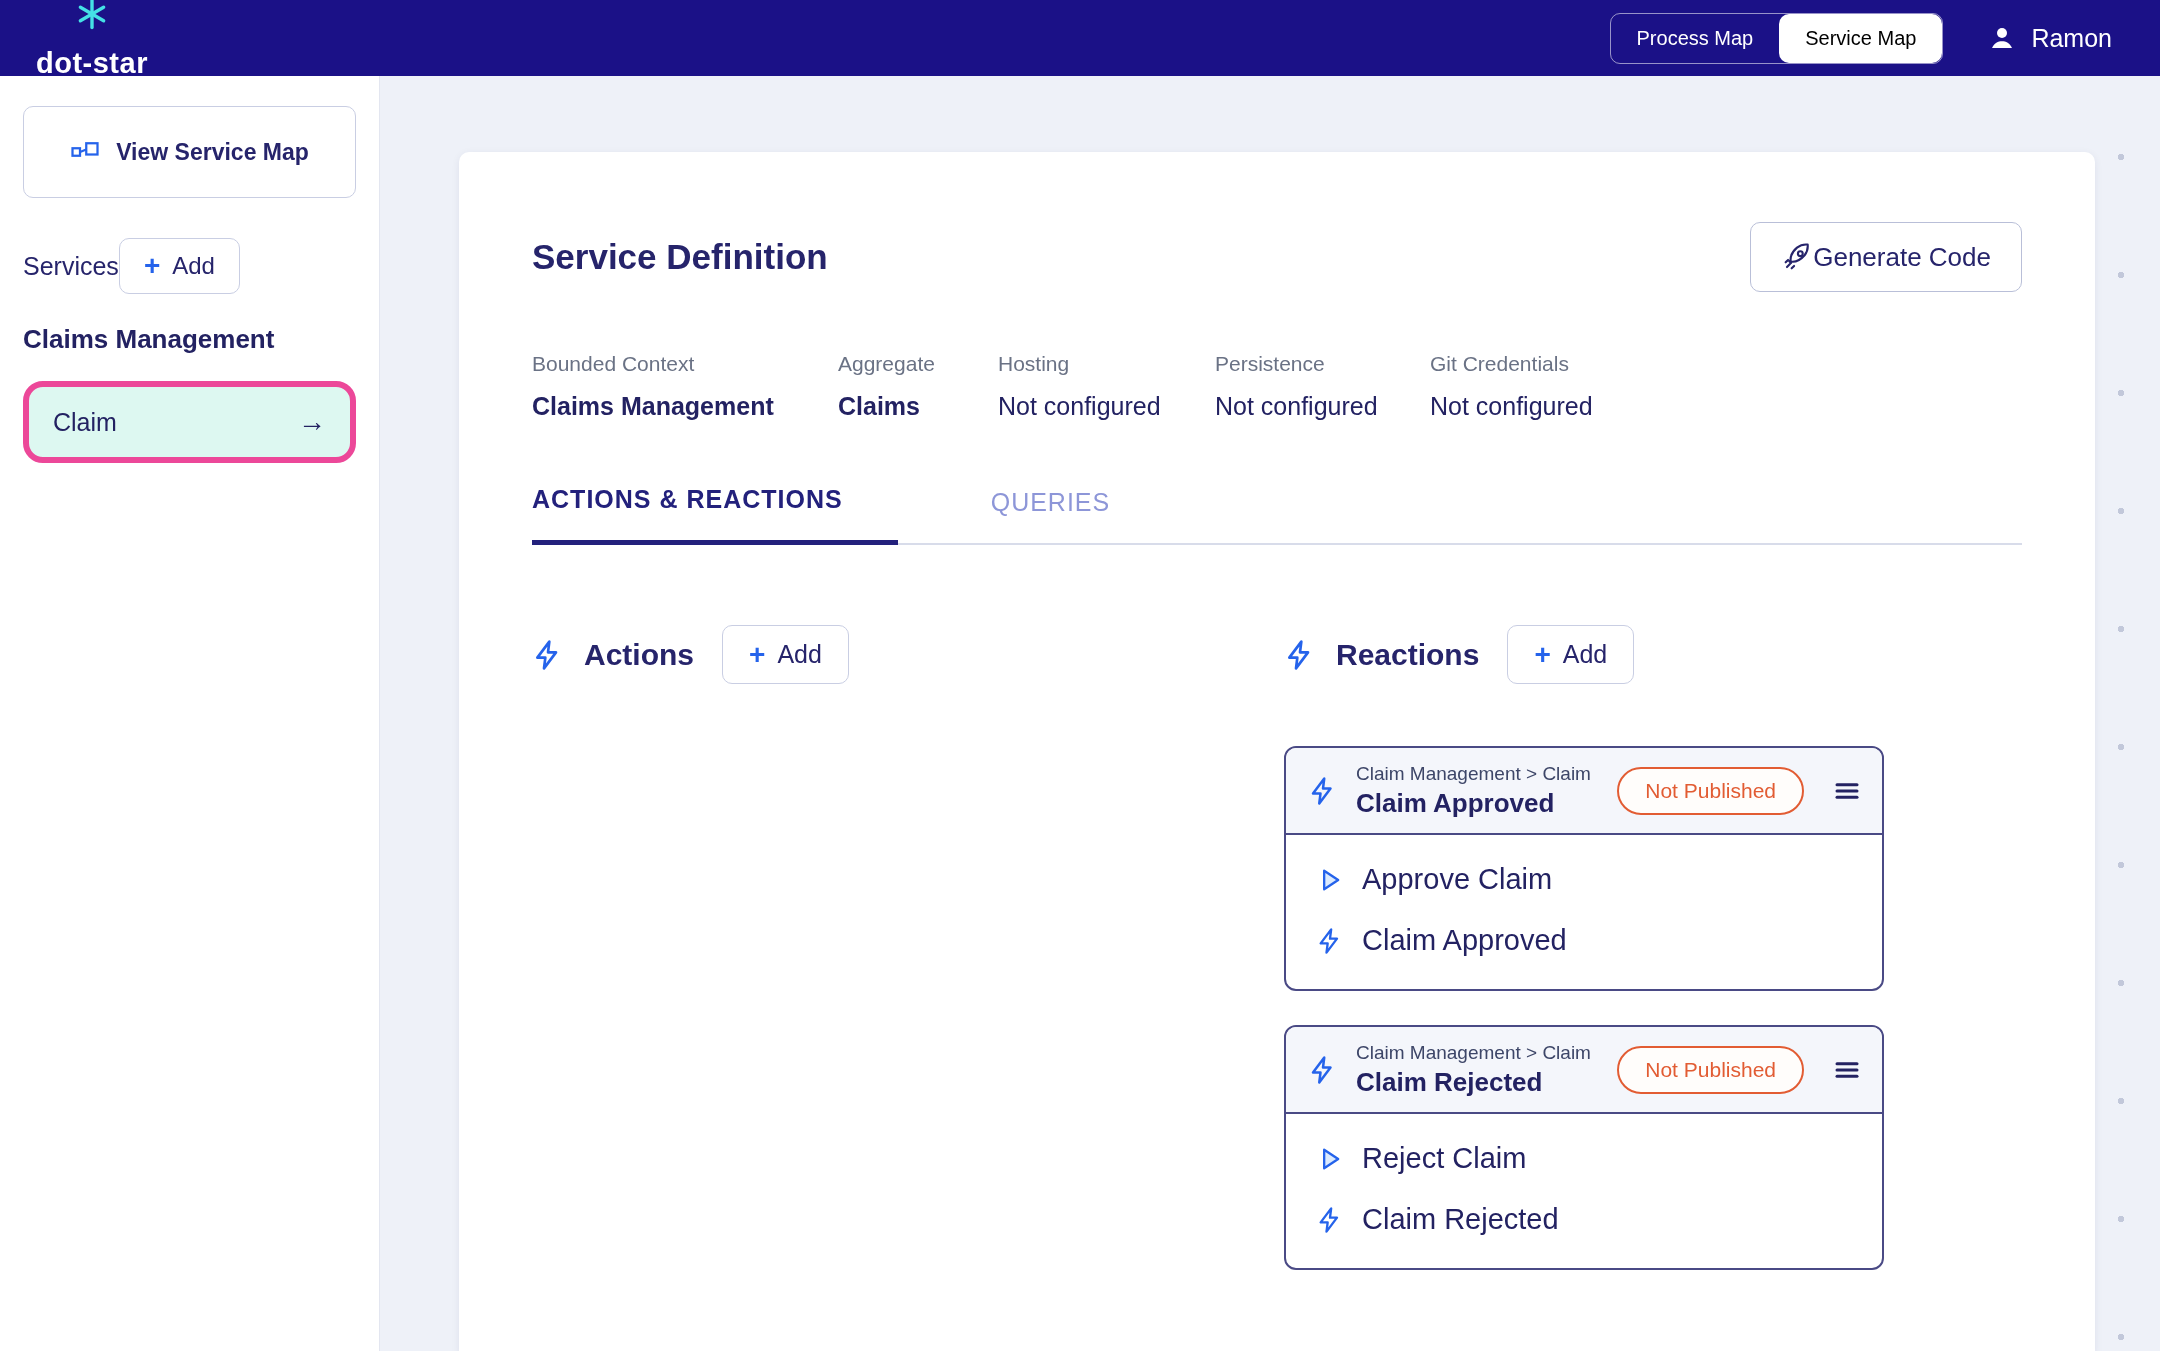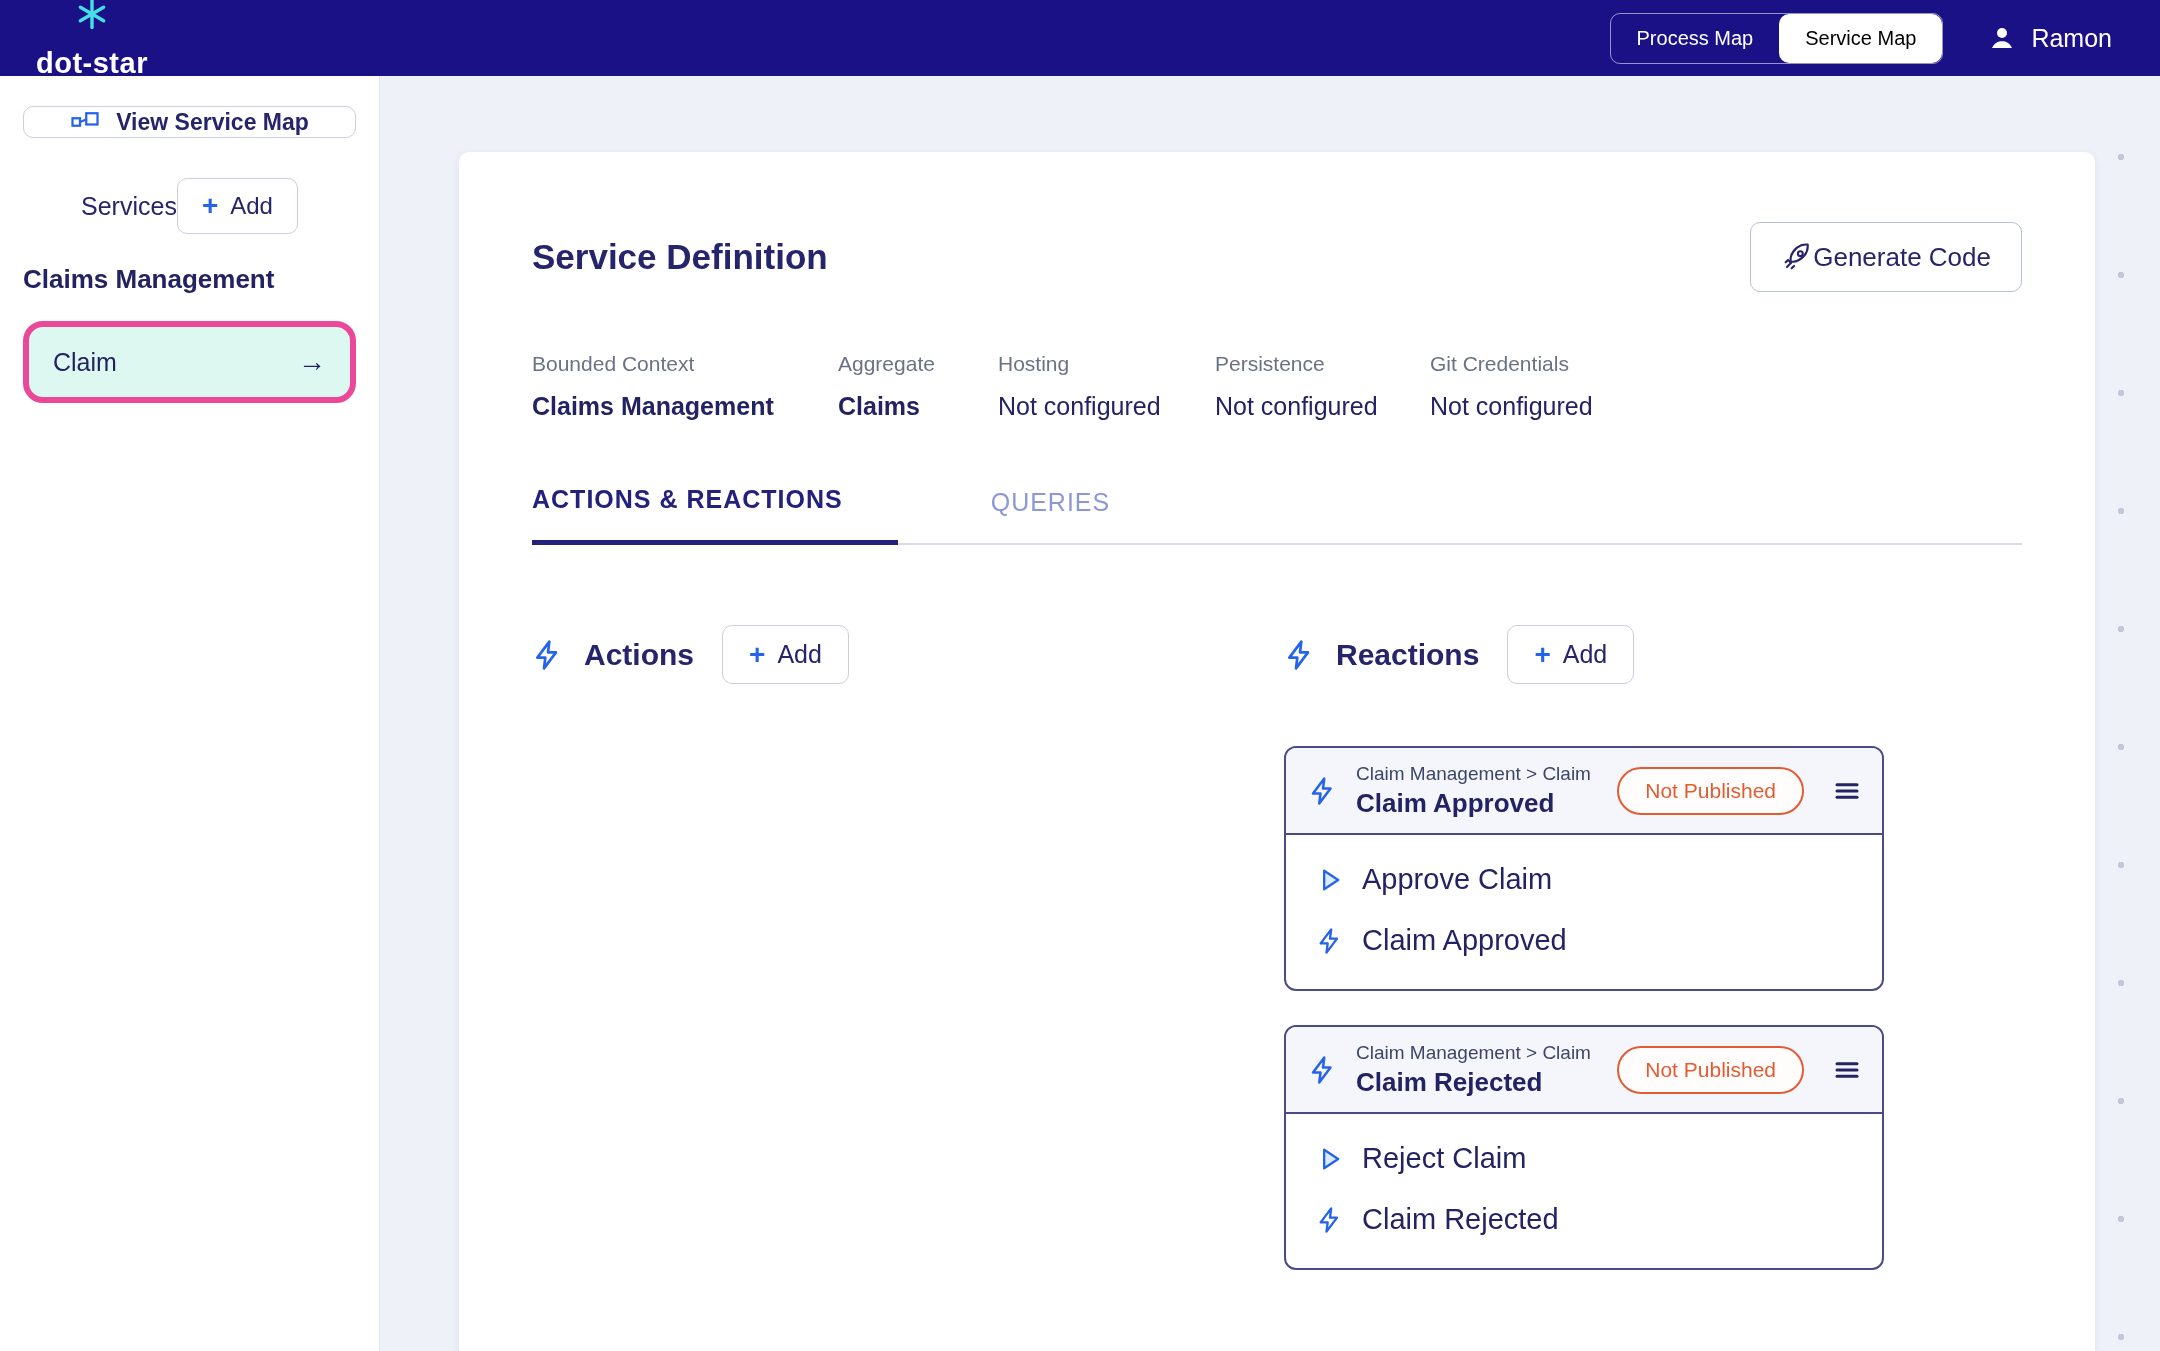--- a/index.html
+++ b/index.html
@@ -49,24 +49,24 @@
     width: 380px;
     background: #ffffff;
     border-right: 1px solid #e3e6f0;
     padding: 30px 23px;
     flex-shrink: 0;
   }
   .vsm-btn {
     width: 100%;
     display: flex; align-items: center; justify-content: center; gap: 16px;
     border: 1px solid #c9cee3; background: #ffffff; border-radius: 10px;
-    padding: 0 10px;
+    padding: 30px 10px;
     font-size: 23px; font-weight: 700; color: #26246b;
   }
-  .services-row { display: flex; align-items: center; justify-content: center; margin: 40px 0 30px; }
+  .services-row { display: flex; align-items: center; justify-content: flex-start; margin: 40px 0 30px; }
   .services-label { font-size: 25px; color: #26246b; }
   .add-btn {
     display: flex; align-items: center; gap: 12px;
     border: 1px solid #c9cee3; background: #ffffff; border-radius: 10px;
     padding: 13px 24px; font-size: 24px; color: #26246b;
   }
   .plus-glyph { color: #2563eb; font-size: 28px; font-weight: 600; line-height: 1; }
   .group-title { font-size: 26px; font-weight: 700; color: #232262; margin: 8px 0 26px; }
   .claim-item {
     display: flex; align-items: center; justify-content: space-between;

